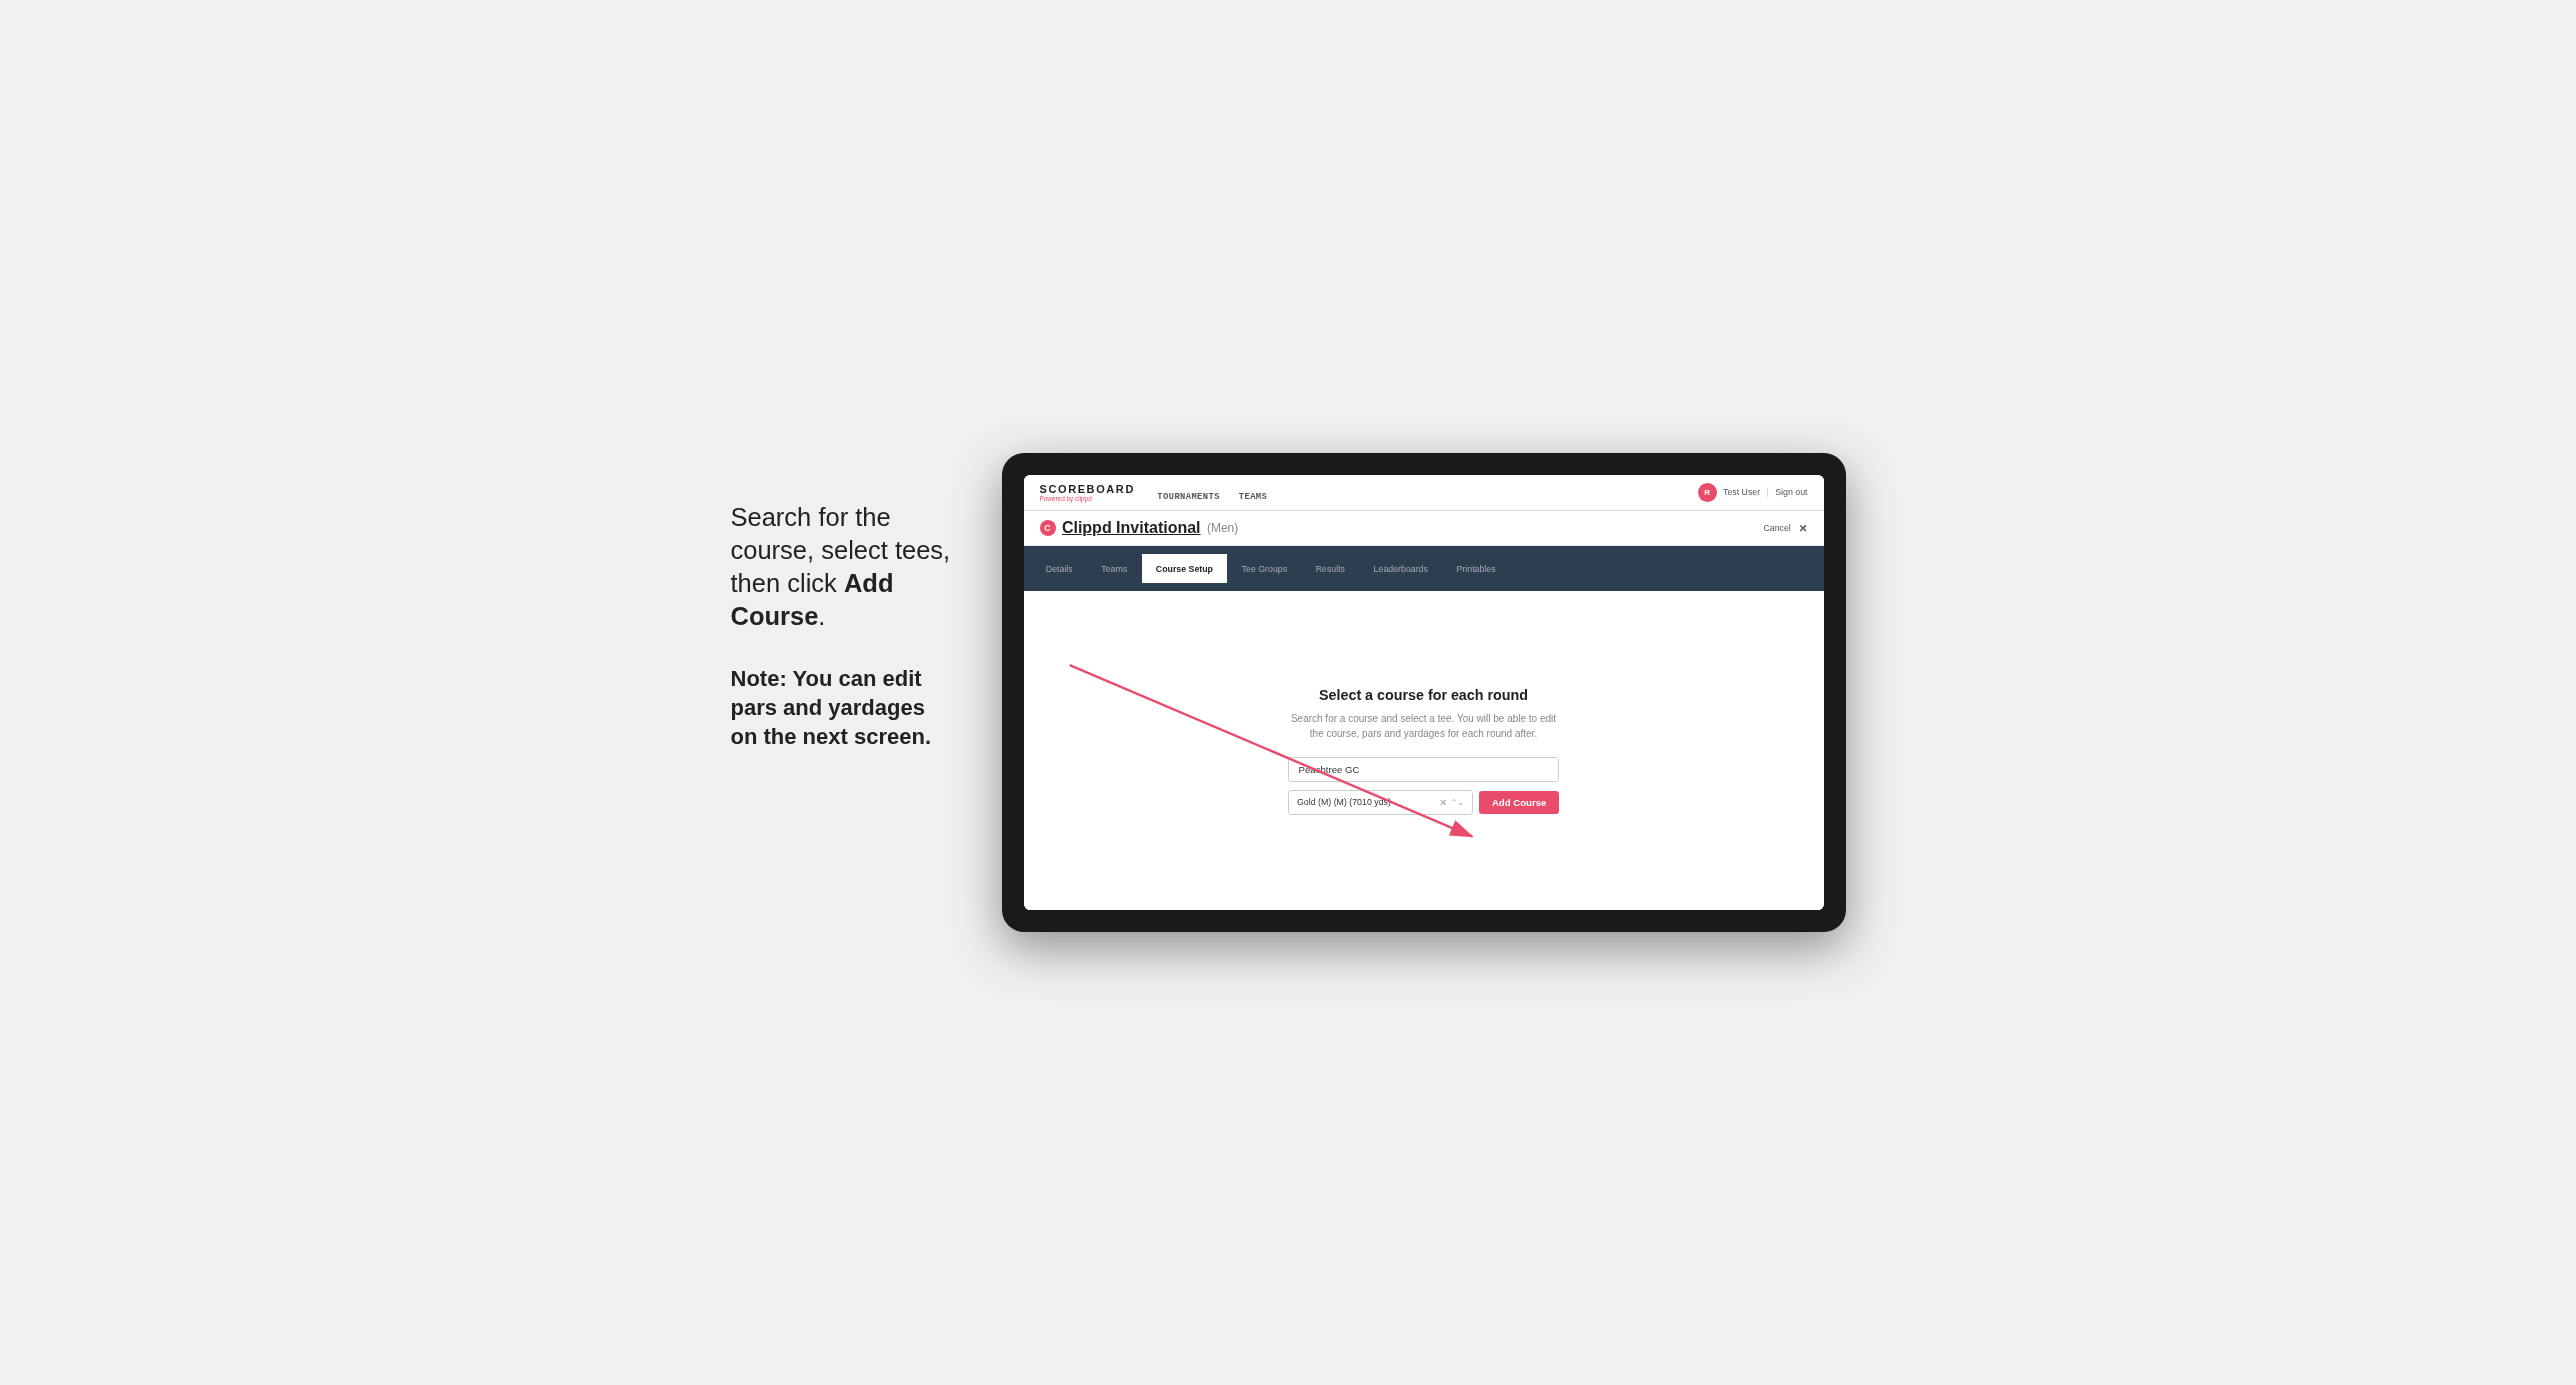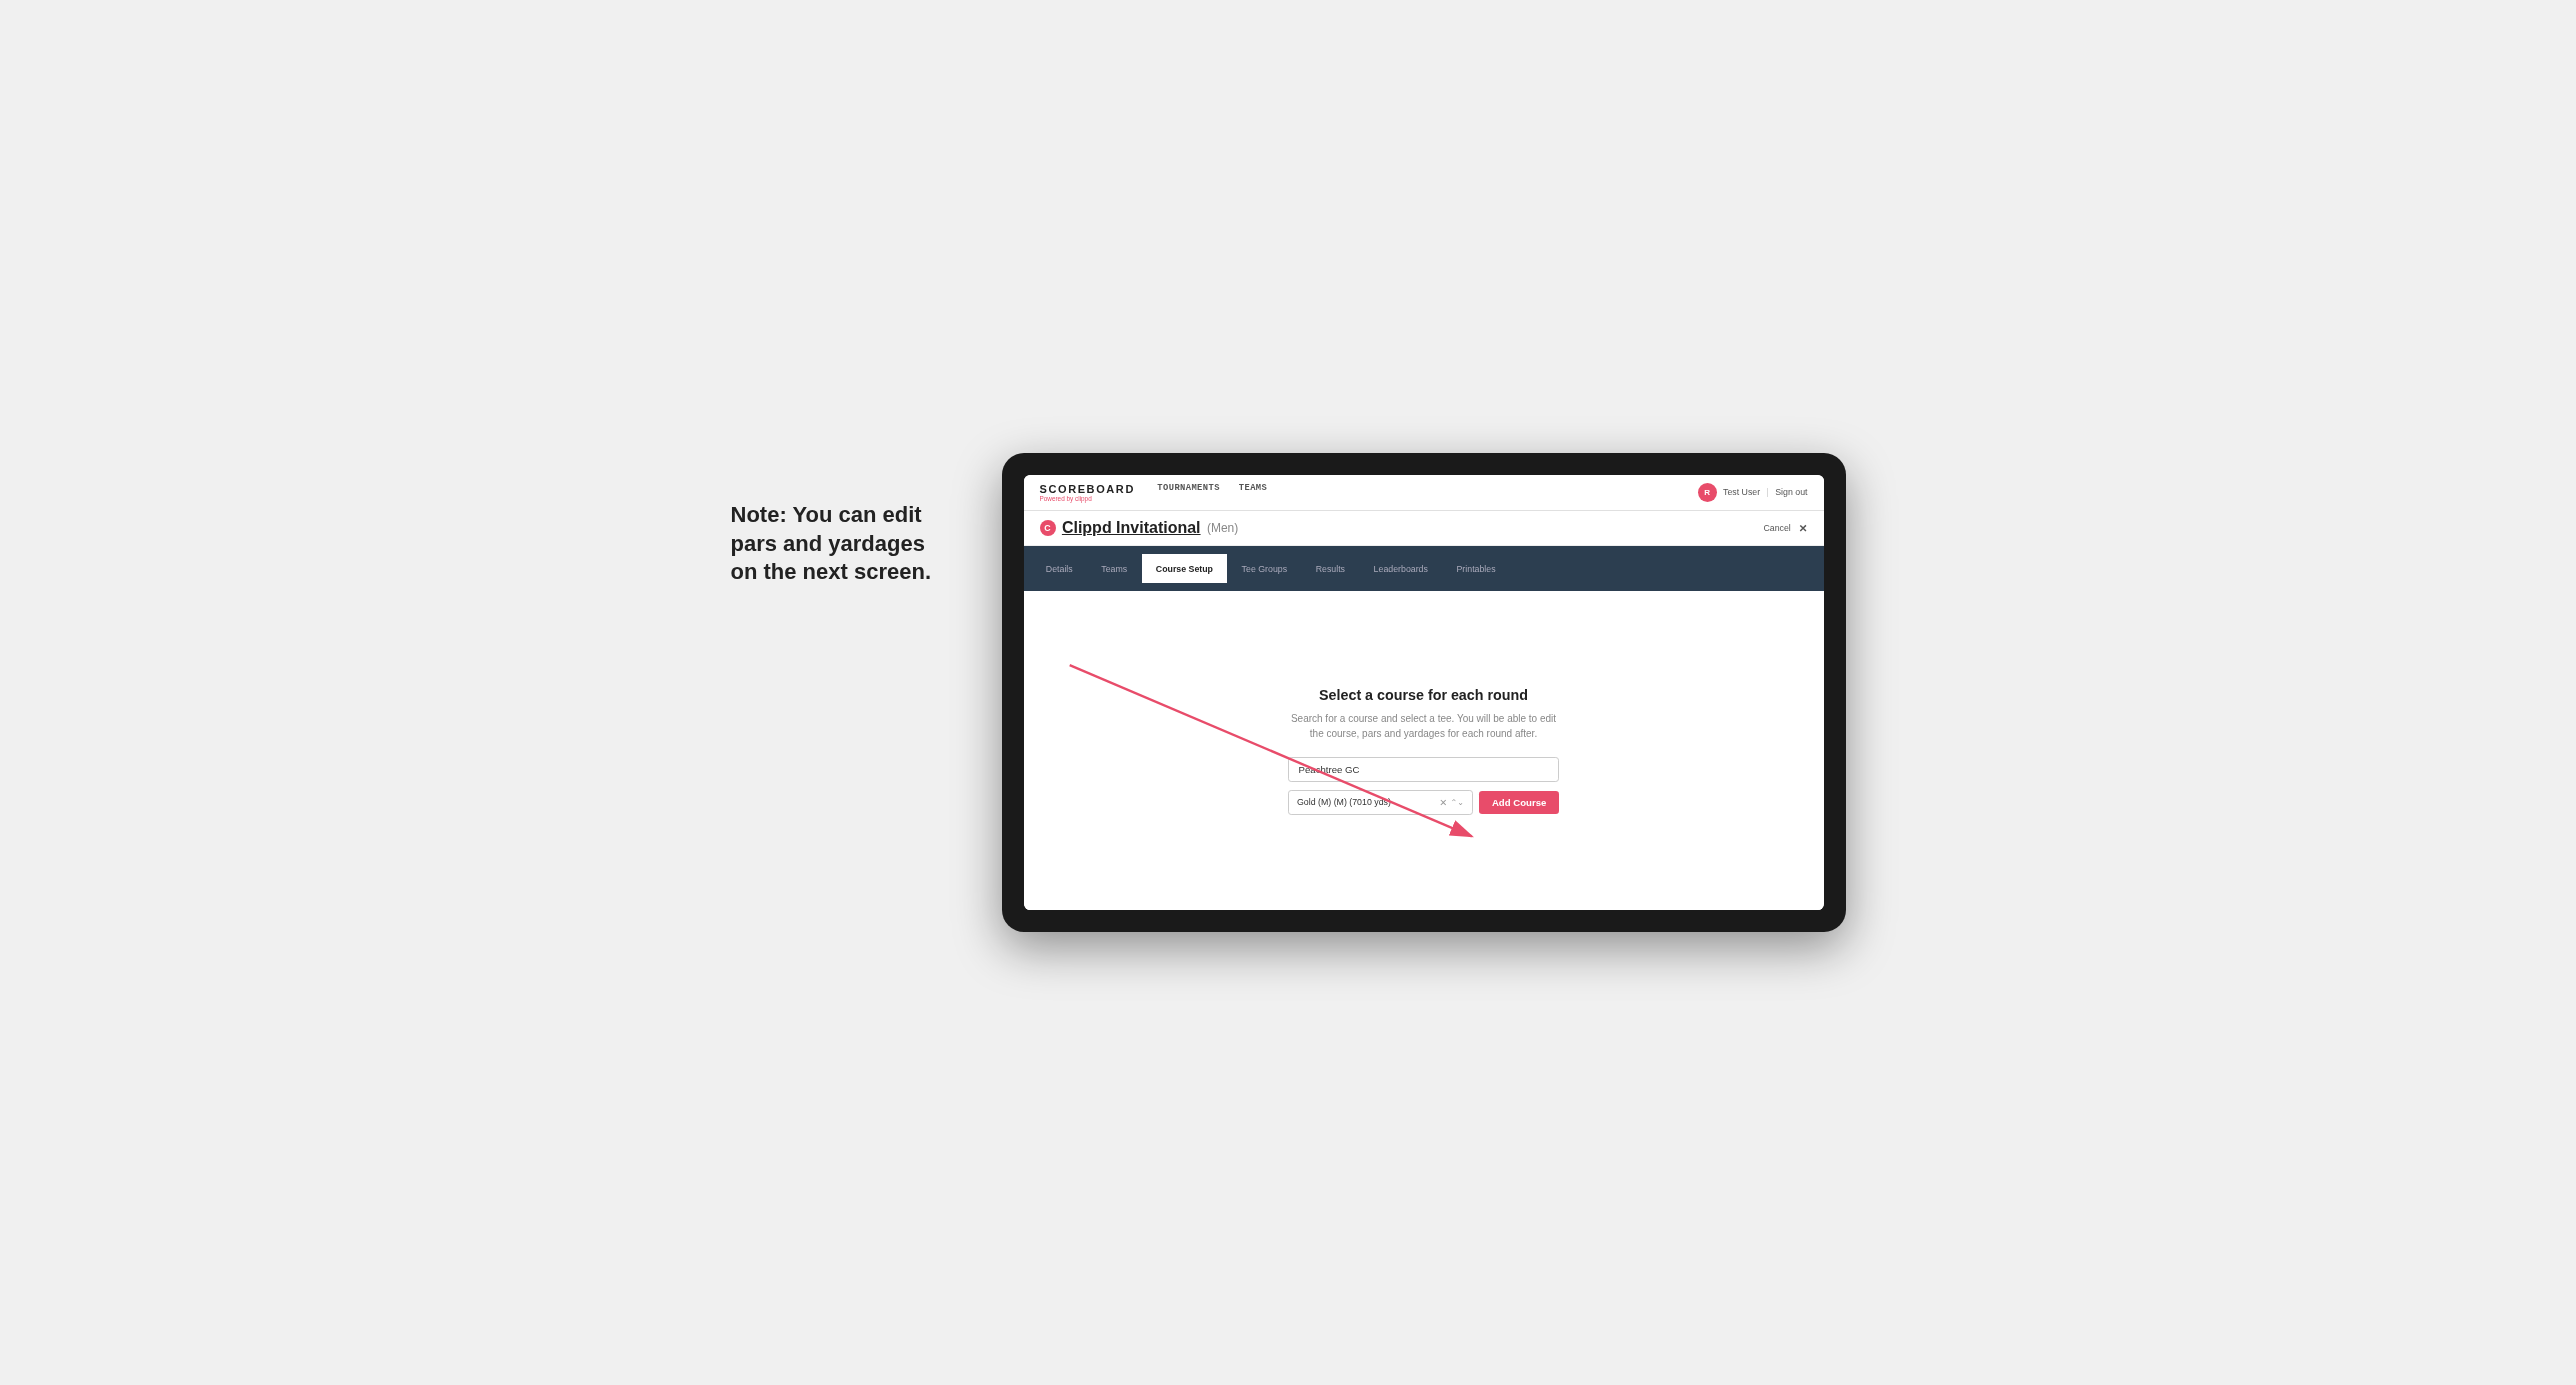--- a/index.html
+++ b/index.html
@@ -98,21 +98,21 @@
     .nav-link {
       font-size: 8.8px;
       font-weight: 600;
       color: #555;
       text-decoration: none;
       letter-spacing: 0.4px;
     }
 
     .top-nav-left {
       display: flex;
-      align-items: flex-start;
+      align-items: flex-end;
       gap: 6.4px;
     }
 
     .top-nav-right {
       display: flex;
       align-items: center;
       gap: 6.4px;
       font-size: 8.8px;
       color: #555;
     }
@@ -314,20 +314,23 @@
       color: #ccc;
       font-size: 8.8px;
     }
   </style>
 </head>
 <body>
 
 <div class="page-wrapper">
 
   <div class="instructions">
+    <div class="main-text">
+      Search for the course, select tees, then click <strong>Add Course</strong>.
+    </div>
     <div class="note-text">Note: You can edit pars and yardages on the next screen.</div>
   </div>
 
   <div class="tablet-wrapper" style="flex:1; position:relative;">
 
     <svg style="position:absolute;top:0;left:0;width:100%;height:100%;pointer-events:none;overflow:visible;z-index:10;" viewBox="0 0 1060 579" width="844" height="461">
       <defs>
         <marker id="arrowhead" markerWidth="10" markerHeight="7" refX="9" refY="3.5" orient="auto">
           <polygon points="0 0, 10 3.5, 0 7" fill="#e84c6a"></polygon>
         </marker>

